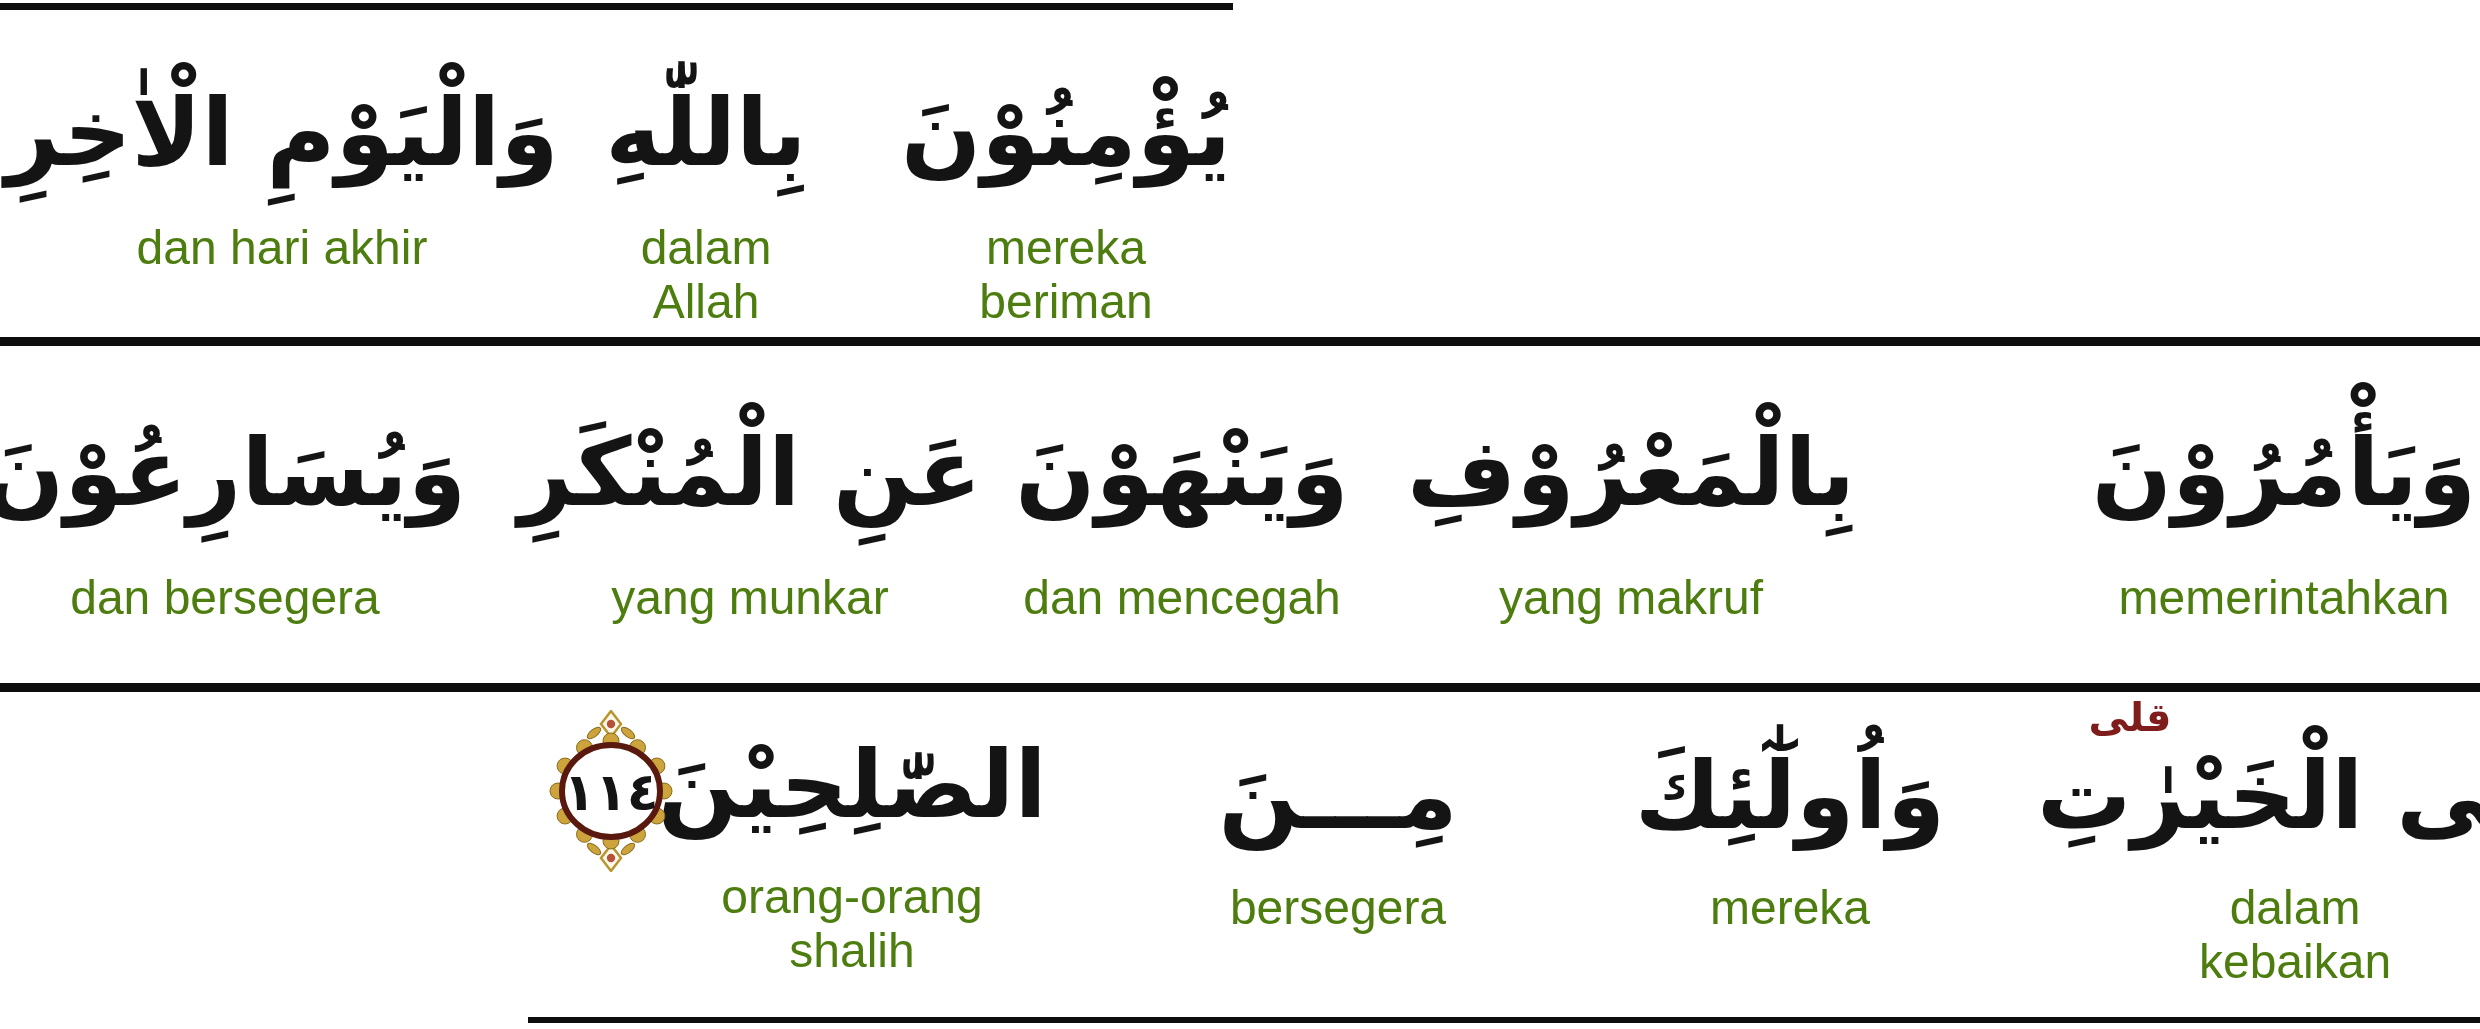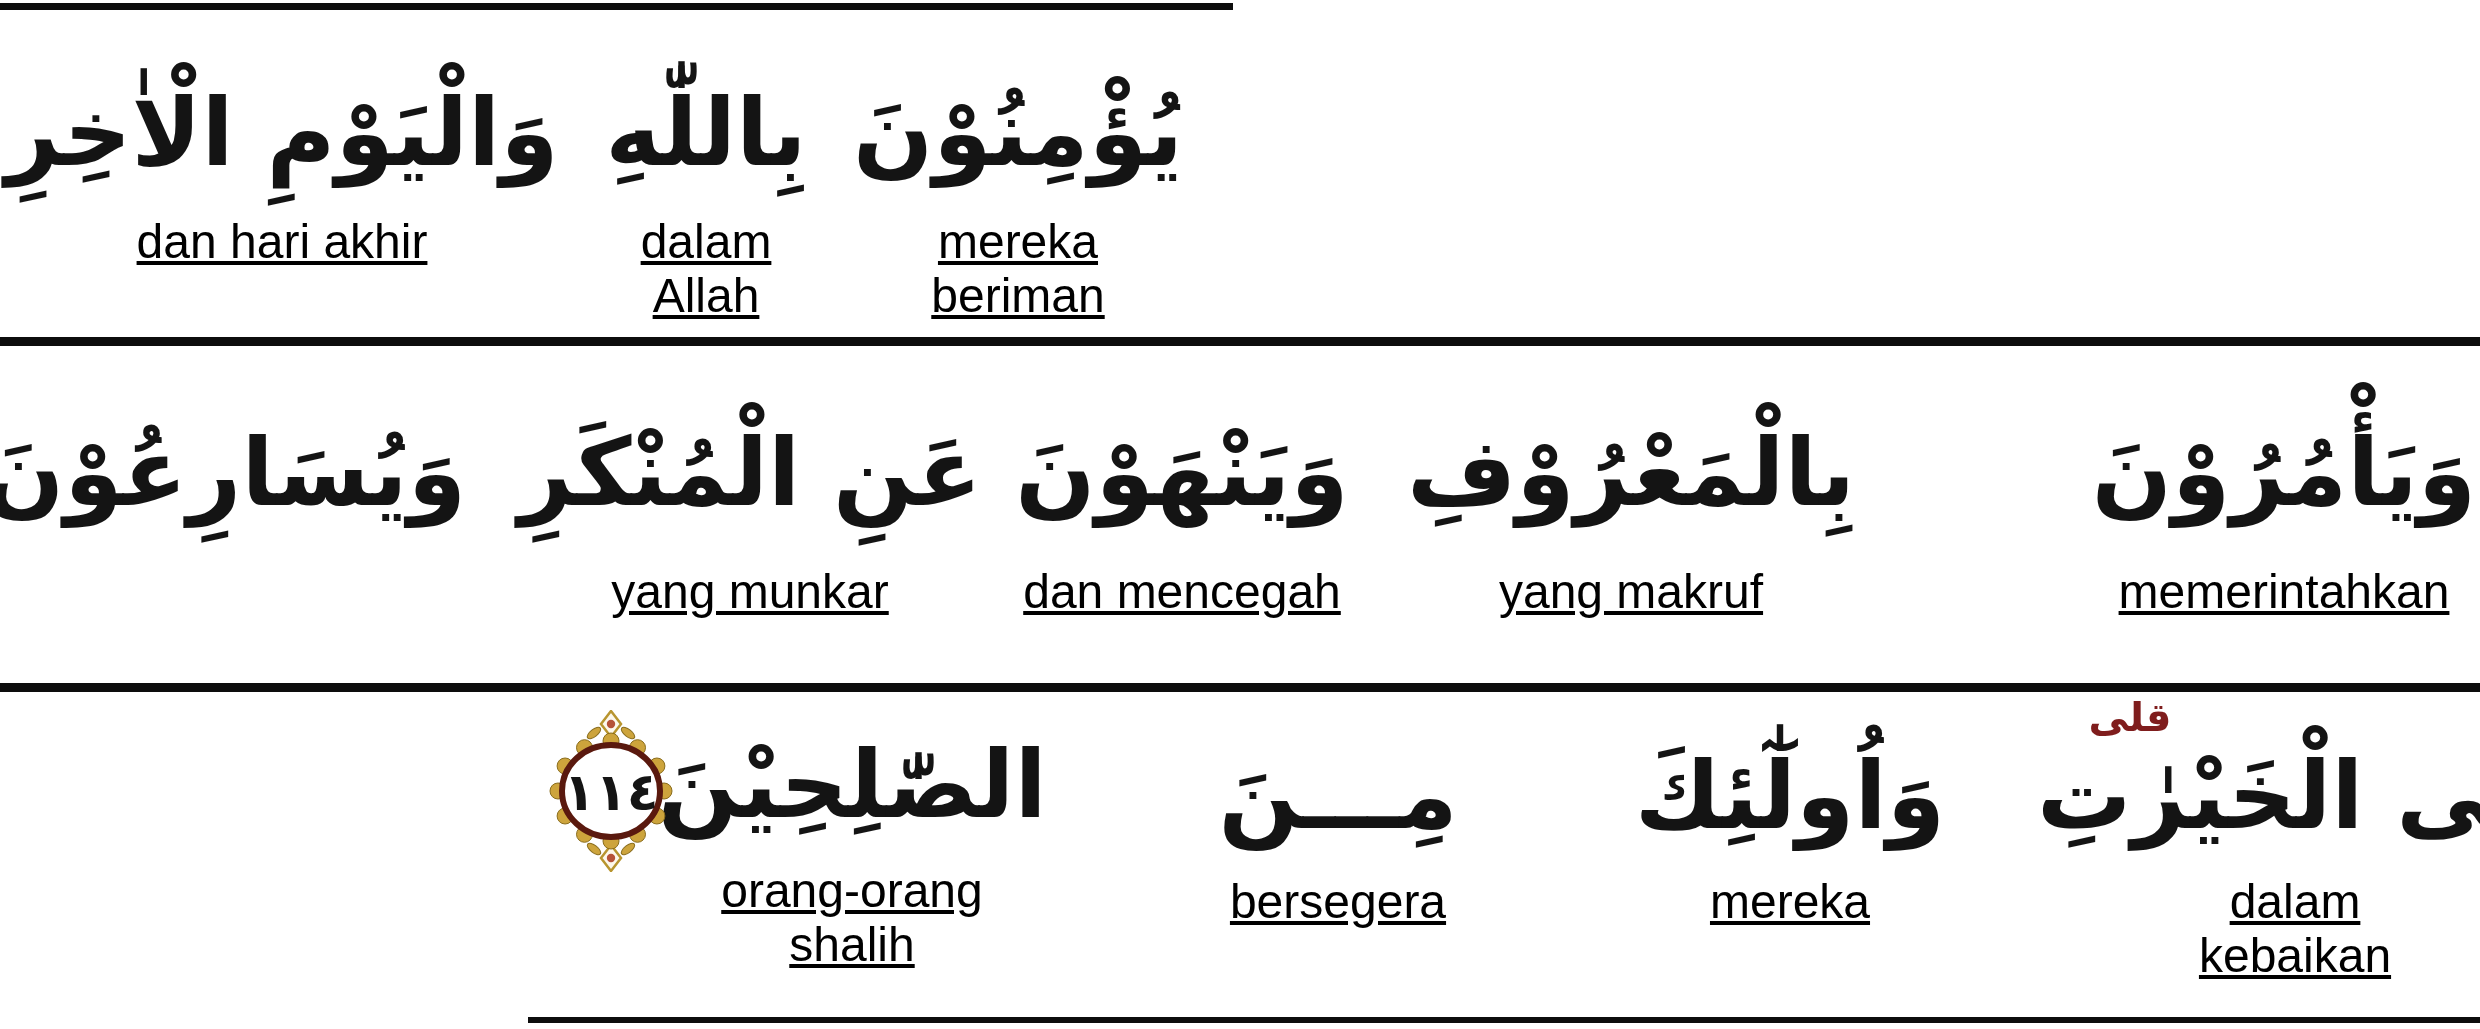--- a/index.html
+++ b/index.html
@@ -31,27 +31,27 @@
     white-space: nowrap;
     font-family: "DejaVu Sans", sans-serif;
     font-weight: bold;
     font-size: 94px;
     color: #141414;
   }
   .row1 .arabic { height: 165px; }
   .row2 .arabic { height: 185px; }
   .row3 .arabic { height: 160px; }
   .label {
+    margin-top: 6px;
     font-family: "Liberation Sans", sans-serif;
     font-size: 48px;
     line-height: 1.12;
     text-align: center;
     white-space: pre-line;
-    color: #000000;
-    text-decoration: underline;
+    color: #4d7c0f;
   }
   .pause-mark {
     position: absolute;
     transform: translateX(-50%);
     direction: rtl;
     font-family: "DejaVu Sans", sans-serif;
     font-weight: bold;
     font-size: 40px;
     color: #7f1d1d;
   }
@@ -75,28 +75,29 @@
 
   <div class="word row1" style="left:282px; top:50px;">
     <div class="arabic">وَالْيَوْمِ الْاٰخِرِ</div>
     <div class="label">dan hari akhir</div>
   </div>
   <div class="word row1" style="left:706px; top:50px;justify-content:space-between;">
     <div class="arabic">بِاللّٰهِ</div>
     <div class="label">dalam
 Allah</div>
   </div>
-  <div class="word row1" style="left:1018px; top:50px;">
+  <div class="word row1" style="left:1066px; top:50px;">
     <div class="arabic">يُؤْمِنُوْنَ</div>
     <div class="label">mereka
 beriman</div>
   </div>
 
   <div class="word row2" style="left:225px; top:380px;">
     <div class="arabic">وَيُسَارِعُوْنَ</div>
+    <div class="label">dan bersegera</div>
   </div>
   <div class="word row2" style="left:750px; top:380px;">
     <div class="arabic">عَنِ الْمُنْكَرِ</div>
     <div class="label">yang munkar</div>
   </div>
   <div class="word row2" style="left:1182px; top:380px;">
     <div class="arabic">وَيَنْهَوْنَ</div>
     <div class="label">dan mencegah</div>
   </div>
   <div class="word row2" style="left:1631px; top:380px;">

